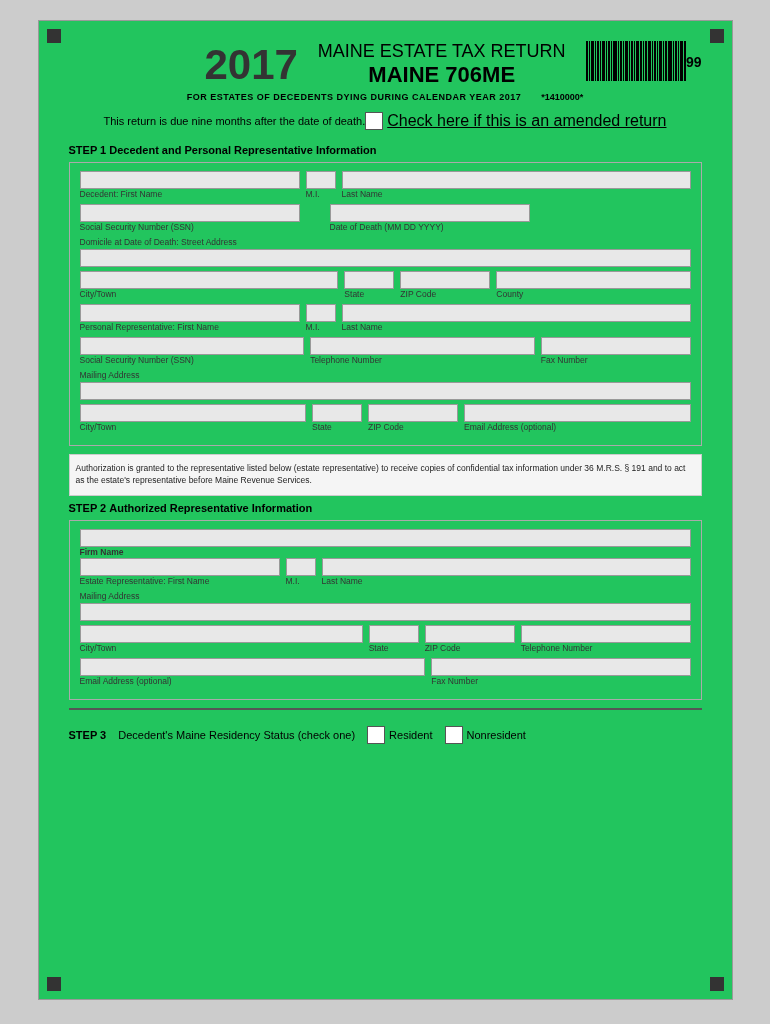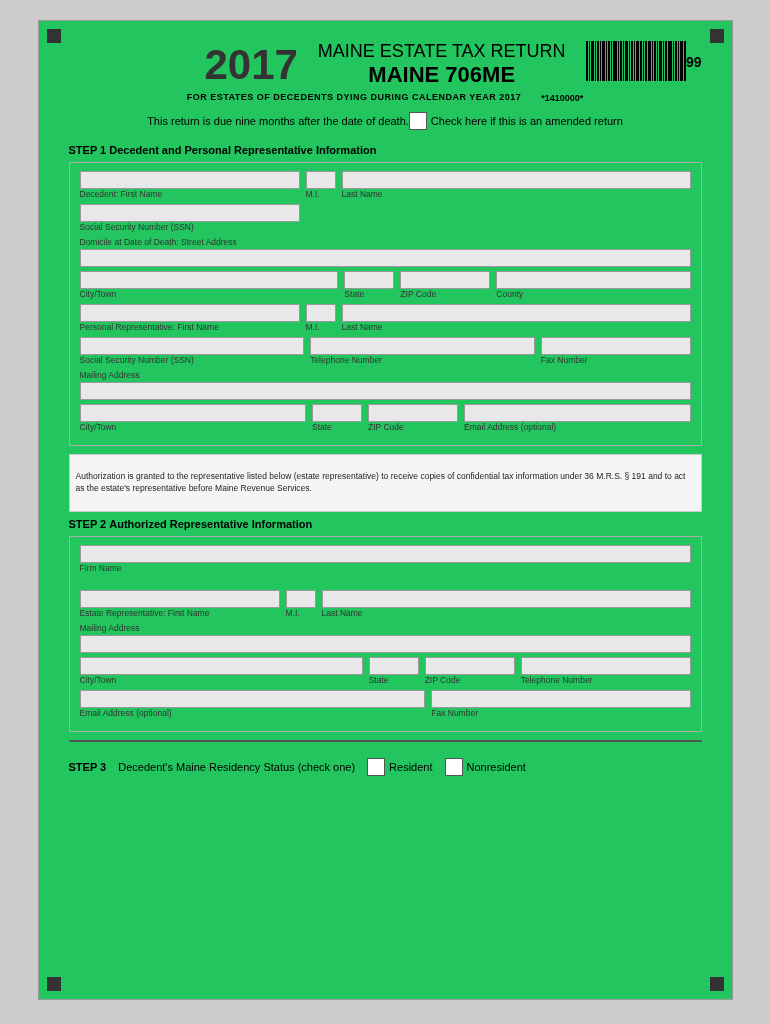--- a/index.html
+++ b/index.html
@@ -84,21 +84,20 @@
       margin-bottom: 2px;
     }
     .star-id {
       font-size: 9px;
       font-weight: bold;
       margin-left: 20px;
     }
     .subtitle-row {
       display: flex;
       justify-content: center;
-      align-items: center;
       margin-bottom: 8px;
     }
     
     .due-date-row {
       display: flex;
       align-items: center;
       justify-content: center;
       margin-bottom: 10px;
       padding-bottom: 4px;
     }
@@ -111,21 +110,22 @@
       gap: 4px;
     }
     .small-box {
       width: 18px;
       height: 18px;
       border: 1px solid #555;
       background: #fff;
       display: inline-block;
     }
     .amended-text {
-      font-size: 11px;
+      font-size: 16px;
+      text-decoration: underline;
     }
     
     .step-header {
       font-weight: bold;
       font-size: 11px;
       margin-bottom: 6px;
       margin-top: 4px;
     }
     
     .form-section {
@@ -165,21 +165,21 @@
       gap: 6px;
       margin-bottom: 4px;
       align-items: flex-end;
     }
     
     .auth-text {
       font-size: 8.5px;
       color: #222;
       line-height: 1.4;
       margin-bottom: 6px;
-      padding: 16px 6px;
+      padding: 8px 6px;
       background: #f5f5f5;
       border: 1px solid #ccc;
     }
     
     .step3-row {
       display: flex;
       align-items: center;
       gap: 12px;
       margin-top: 10px;
       padding: 6px 0;
@@ -292,20 +292,24 @@
         <div class="field-input"></div>
         <div class="field-label">Last Name</div>
       </div>
     </div>
 
     <div style="display:flex; gap:30px; margin-bottom:4px;">
       <div style="display:flex;flex-direction:column;flex:0 0 220px;">
         <div class="field-input"></div>
         <div class="field-label">Social Security Number (SSN)</div>
       </div>
+      <div style="display:flex;flex-direction:column;flex:0 0 200px;">
+        <div class="field-input"></div>
+        <div class="field-label">Date of Death (MM DD YYYY)</div>
+      </div>
     </div>
 
     <div style="margin-bottom:2px;">
       <div class="field-label">Domicile at Date of Death: Street Address</div>
     </div>
     <div style="margin-bottom:4px;">
       <div class="field-input" style="width:100%;"></div>
     </div>
 
     <div class="csz-row">
@@ -385,21 +389,21 @@
   </div>
 
   <div class="auth-text">Authorization is granted to the representative listed below (estate representative) to receive copies of confidential tax information under 36 M.R.S. § 191 and to act as the estate's representative before Maine Revenue Services.</div>
 
   <div class="step-header">
     <span>STEP 2</span>&nbsp;<span>Authorized Representative Information</span>
   </div>
 
   <div class="form-section">
 
-    <div style="margin-bottom:17px;">
+    <div style="margin-bottom:1px;font-weight:bold;">
       <div class="field-input" style="width:100%;"></div>
       <div class="field-label">Firm Name</div>
     </div>
 
     <div class="form-row">
       <div class="field-group w-200">
         <div class="field-input"></div>
         <div class="field-label">Estate Representative: First Name</div>
       </div>
       <div class="field-group w-30">

